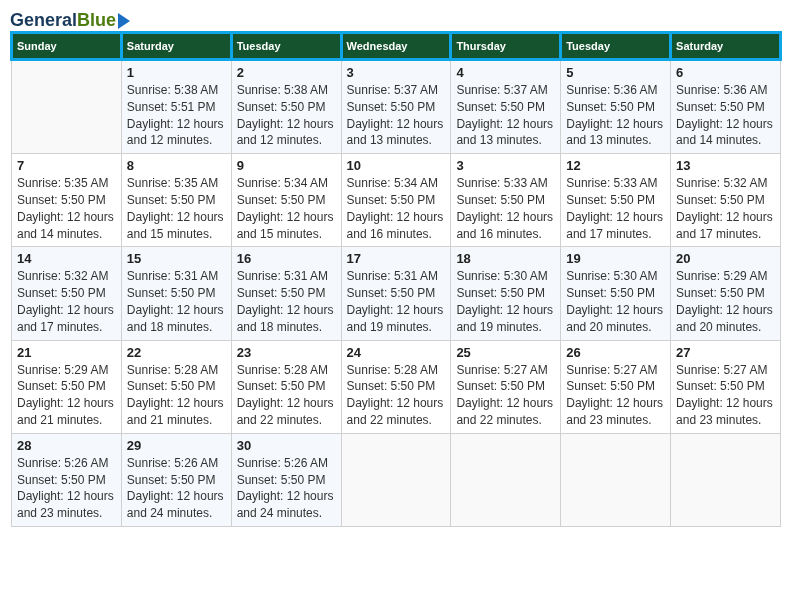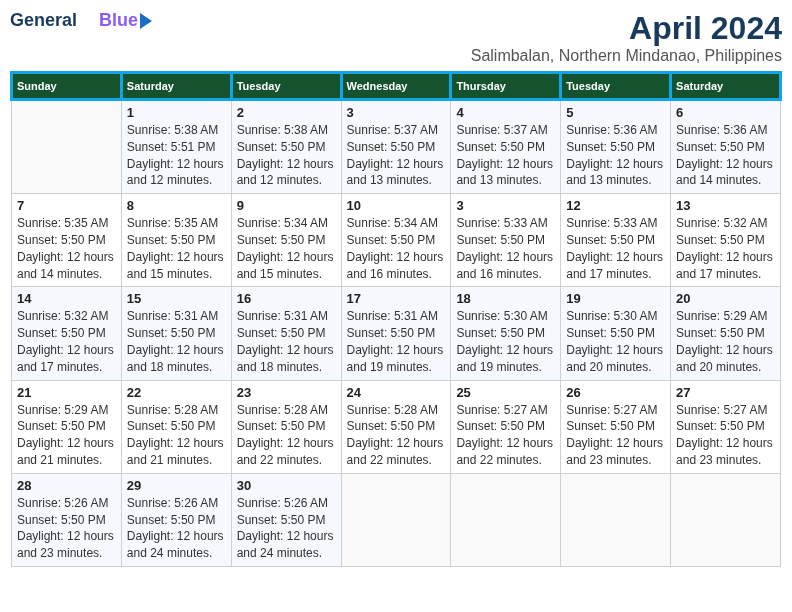--- a/index.html
+++ b/index.html
@@ -7,36 +7,35 @@
       font-family: Arial, sans-serif;
       background: #fff;
       width: 792px;
       min-height: 612px;
       padding: 10px;
     }
     .header {
       display: flex;
       justify-content: space-between;
       align-items: flex-start;
-      margin-bottom: 6px;
     }
     .logo {
       display: flex;
       flex-direction: column;
       align-items: flex-start;
     }
     .logo-text {
       display: flex;
       align-items: center;
       font-size: 18px;
       font-weight: bold;
       color: #1a3a5c;
     }
     .logo-general { color: #1a3a5c; }
-    .logo-blue { color: #8b5cf6; padding-left: 22px; }
+    .logo-blue { color: #4d7c0f; }
     .logo-arrow {
       width: 0; height: 0;
       border-top: 8px solid transparent;
       border-bottom: 8px solid transparent;
       border-left: 12px solid #1a6fc4;
       margin-left: 2px;
     }
     .title-block { text-align: right; }
     .title-block h1 { font-size: 32px; color: #1a3a5c; font-weight: bold; }
     .title-block h2 { font-size: 16px; color: #555; font-weight: normal; }
@@ -79,24 +78,20 @@
 <body>
 
 <div class="header">
   <div class="logo">
     <div class="logo-text">
       <span class="logo-general">General</span>
       <span class="logo-blue">Blue</span>
       <div class="logo-arrow"></div>
     </div>
   </div>
-  <div class="title-block">
-    <h1>April 2024</h1>
-    <h2>Salimbalan, Northern Mindanao, Philippines</h2>
-  </div>
 </div>
 
 <table>
   <thead>
     <tr id="header-row">
     <th>Sunday</th>
         <th>Saturday</th>
         <th>Tuesday</th>
         <th>Wednesday</th>
         <th>Thursday</th>

